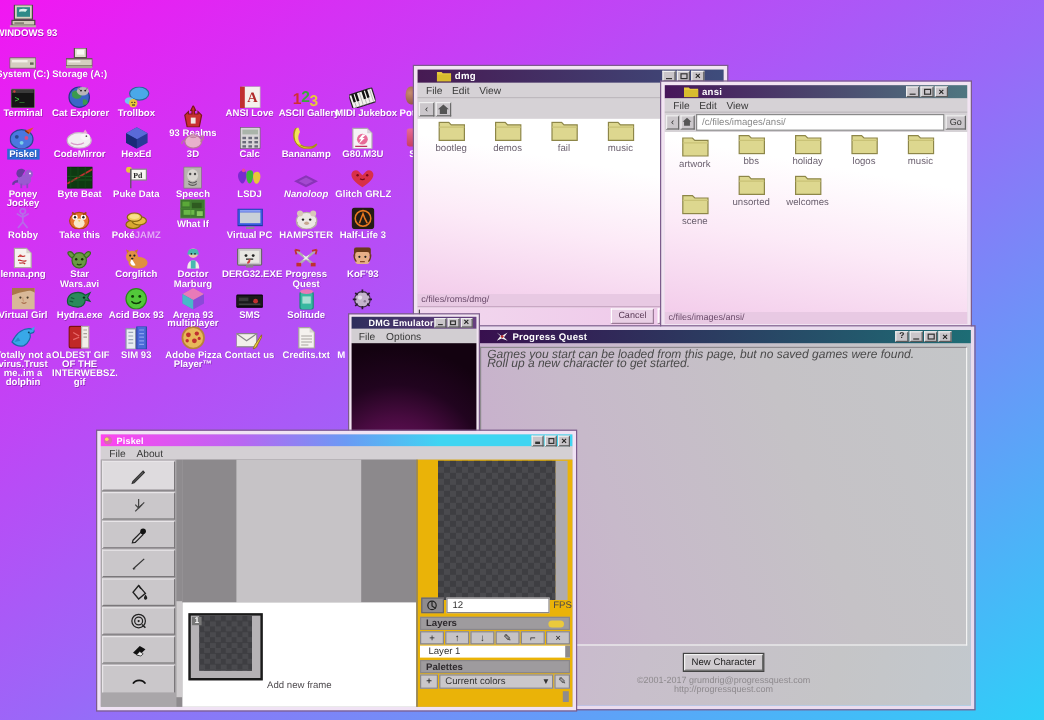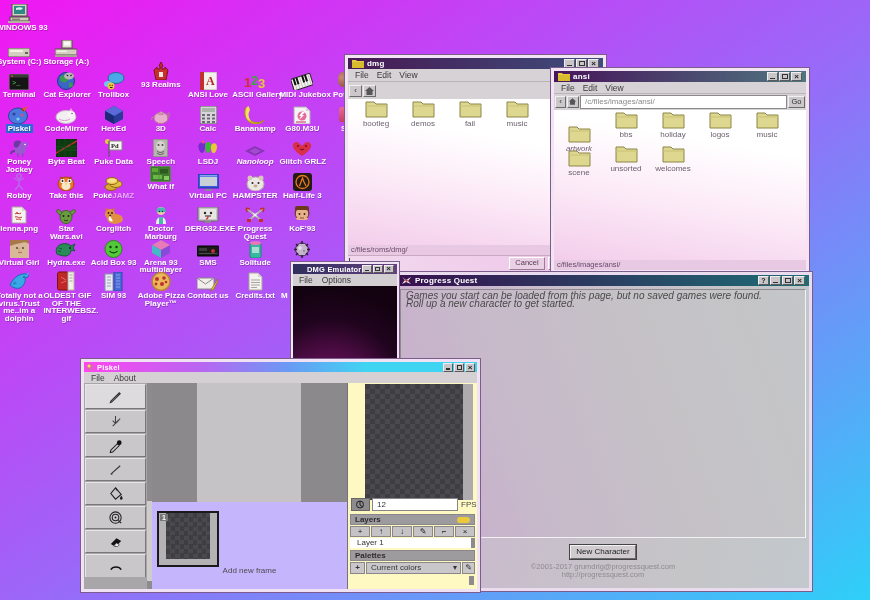--- a/index.html
+++ b/index.html
@@ -3,21 +3,21 @@
 <style>
 html,body{margin:0;padding:0;}
 #desk{position:relative;width:870px;height:600px;overflow:hidden;
  background:linear-gradient(to bottom right,#f216f2,#9a68f8 52%,#2ed0f8);
  font-family:"Liberation Sans",sans-serif;}
 .cell{position:absolute;width:46px;text-align:center;}
 .ig{height:21px;display:flex;align-items:flex-end;justify-content:center;}
 .lbl{font-size:8px;font-weight:bold;color:#fff;line-height:7.5px;margin-top:1px;text-shadow:0.5px 0.5px 0 rgba(60,0,80,.35);white-space:nowrap;}
 .lbl .sel{background:#2a6cd4;padding:0 2px;}
 .win{position:absolute;border:3px solid #f2e4f2;outline:1px solid #7c5c8c;display:flex;flex-direction:column;box-sizing:border-box;background:#d6d2d6;}
-.tb{display:flex;align-items:center;color:#fff;font-weight:bold;font-size:8px;flex:0 0 auto;padding:0 4px;}
+.tb{display:flex;align-items:center;color:#fff;font-weight:bold;font-size:8px;flex:0 0 auto;padding:0 16px;}
 .tb .ti{margin-left:3px;white-space:nowrap;letter-spacing:.2px;}
 .tbtns{margin-left:auto;display:flex;gap:1px;}
 .tbtn{width:11px;height:9px;background:#c9c5c9;border:1px solid;border-color:#efefef #5a5a5a #5a5a5a #efefef;font-size:7px;line-height:7px;text-align:center;color:#222;font-weight:bold;box-sizing:border-box;position:relative;}
 .gmin{position:absolute;left:2px;right:2px;bottom:1px;height:1.5px;background:#333;}
 .gmax{position:absolute;left:1.5px;right:1.5px;top:1px;bottom:1px;border:1px solid #333;}
 .gx{position:absolute;left:0;right:0;top:0;bottom:0;font-size:8px;line-height:7px;color:#222;}
 .menu{display:flex;gap:8px;align-items:center;font-size:8.5px;color:#3a3a3a;padding:0 7px;flex:0 0 auto;border-bottom:1px solid #b8b4b8;}
 .addr{display:flex;align-items:center;gap:1px;padding:1px 1px;flex:0 0 auto;}
 .abtn{width:13px;height:12px;background:#cbc7cb;border:1px solid;border-color:#f0f0f0 #6a6a6a #6a6a6a #f0f0f0;box-sizing:border-box;font-size:8px;line-height:10px;text-align:center;color:#333;}
 .ainp{flex:1;height:12px;background:#fff;border:1px solid #8a8a8a;font-size:8px;color:#8a8a8a;line-height:12px;padding-left:4px;white-space:nowrap;overflow:hidden;}
@@ -95,21 +95,21 @@
           <ellipse cx="13" cy="6" rx="8" ry="5.5" fill="#4aa8e8" stroke="#2a6898"></ellipse>
           <ellipse cx="5" cy="12" rx="4" ry="3" fill="#70c8f0"></ellipse>
           <circle cx="8" cy="14" r="3.5" fill="#e8c83a"></circle>
           <circle cx="7" cy="13.3" r="0.6" fill="#222"></circle>
           <circle cx="9.3" cy="13.3" r="0.6" fill="#222"></circle>
           <path d="M7 15.5h2.5" stroke="#222"></path>
         </svg>
       </div>
       <div class="lbl">Trollbox</div>
     </div>
-<div class="cell" style="left:137.8px;top:59px;width:46px;">
+<div class="cell" style="left:137.8px;top:85px;width:46px;">
       <div class="ig">
         <svg width="16" height="18" viewBox="0 0 16 18">
           <path d="M8 0l2 4h-1v3h3v-2l3 3-2 10H3L1 8l3-3v2h3V4H6z" fill="#c83030" stroke="#7a1818"></path>
           <rect x="6" y="10" width="4" height="5" fill="#f0e8e0"></rect>
         </svg>
       </div>
       <div class="lbl">93 Realms</div>
     </div>
 <div class="cell" style="left:185.0px;top:69px;width:46px;">
       <div class="ig">
@@ -731,21 +731,21 @@
     <div class="abtn" style="width:11px;">‹</div>
     <div class="abtn" style="width:12px;">
           <svg width="9" height="9" viewBox="0 0 11 10">
             <path d="M5.5 1 1 5h1.5v4h6V5H10z" fill="#555"></path>
           </svg>
         </div>
     <div class="ainp">/c/files/images/ansi/</div>
     <div class="abtn" style="width:17px;font-size:7.5px;">Go</div>
   </div>
   <div style="flex:1;position:relative;background:linear-gradient(190deg,#ffffff 25%,#fceaf7 60%,#f3cdeb);">
-    <div class="fc" style="left:3px;top:16px;font-style:italic;">
+    <div class="fc" style="left:3px;top:4px;">
           <svg width="23" height="17" viewBox="0 0 23 17" style="margin:0 auto;">
             <path d="M1 1h8l2 2h11v13H1z" fill="#ddd78f" stroke="#8d8648" stroke-width="1"></path>
             <path d="M1 5h21" stroke="#c9c276"></path>
           </svg>
           <div class="fl">artwork</div>
         </div>
     <div class="fc" style="left:50px;top:2px;">
           <svg width="23" height="17" viewBox="0 0 23 17" style="margin:0 auto;">
             <path d="M1 1h8l2 2h11v13H1z" fill="#ddd78f" stroke="#8d8648" stroke-width="1"></path>
             <path d="M1 5h21" stroke="#c9c276"></path>
@@ -766,21 +766,21 @@
           </svg>
           <div class="fl">logos</div>
         </div>
     <div class="fc" style="left:191px;top:2px;">
           <svg width="23" height="17" viewBox="0 0 23 17" style="margin:0 auto;">
             <path d="M1 1h8l2 2h11v13H1z" fill="#ddd78f" stroke="#8d8648" stroke-width="1"></path>
             <path d="M1 5h21" stroke="#c9c276"></path>
           </svg>
           <div class="fl">music</div>
         </div>
-    <div class="fc" style="left:3px;top:40px;text-align:center;">
+    <div class="fc" style="left:3px;top:52px;text-align:center;">
           <svg width="23" height="17" viewBox="0 0 23 17" style="margin:0 auto;">
             <path d="M1 1h8l2 2h11v13H1z" fill="#ddd78f" stroke="#8d8648" stroke-width="1"></path>
             <path d="M1 5h21" stroke="#c9c276"></path>
           </svg>
           <div class="fl">scene</div>
         </div>
     <div class="fc" style="left:50px;top:36px;">
           <svg width="23" height="17" viewBox="0 0 23 17" style="margin:0 auto;">
             <path d="M1 1h8l2 2h11v13H1z" fill="#ddd78f" stroke="#8d8648" stroke-width="1"></path>
             <path d="M1 5h21" stroke="#c9c276"></path>
@@ -929,30 +929,30 @@
             </svg>
           </div>
     </div>
 
     <div style="width:5px;background:#8e8b8e;position:relative;flex:0 0 auto;">
           <div style="position:absolute;left:0;top:118px;width:5px;height:80px;background:#cfccce;"></div>
         </div>
 
     <div style="flex:1;position:relative;background:#8c898c;">
       <div style="position:absolute;left:45px;top:0;width:104px;height:119px;background:#c6c3c6;"></div>
-      <div style="position:absolute;left:0;top:119px;right:0;bottom:0;background:#c4b5fd;padding-left:12px;">
+      <div style="position:absolute;left:0;top:119px;right:0;bottom:0;background:#ffffff;padding-left:12px;">
         <div style="position:absolute;left:5px;top:9px;width:58px;height:52px;border:2px solid #1a1a1a;background:#b5b2b5;">
           <div style="position:absolute;left:7px;top:0;width:44px;height:46px;background:#3e3e42;background-image:repeating-conic-gradient(#4a4a4e 0% 25%,transparent 0% 50%);background-size:9px 9px;"></div>
           <div style="position:absolute;left:1px;top:1px;font-size:7px;font-weight:bold;color:#fff;background:#777;padding:0 2px;">1</div>
         </div>
         <div style="position:absolute;left:0;right:0;top:64px;text-align:center;font-size:8px;color:#4e4a4e;">Add new frame</div>
       </div>
     </div>
 
-    <div style="width:129px;flex:0 0 auto;background:#fef9c3;border-left:1px solid #757275;position:relative;font-size:8px;color:#333;">
+    <div style="width:129px;flex:0 0 auto;background:#eab308;border-left:1px solid #757275;position:relative;font-size:8px;color:#333;">
       <div style="position:absolute;left:17px;top:1px;width:98px;height:116px;background:#3e3e42;background-image:repeating-conic-gradient(#4a4a4e 0% 25%,transparent 0% 50%);background-size:10px 10px;"></div>
       <div style="position:absolute;left:115px;top:1px;width:10px;height:116px;background:#aeabae;"></div>
       <div style="position:absolute;left:3px;top:115px;width:19px;height:13px;background:#8e8b8e;border:1px solid #6a676a;box-sizing:border-box;">
             <svg width="11" height="9" viewBox="0 0 11 9" style="margin:1px auto;">
               <circle cx="5" cy="4.5" r="3.5" fill="none" stroke="#222"></circle>
               <path d="M5 1v4l3 2" stroke="#222" fill="none"></path>
             </svg>
           </div>
       <div style="position:absolute;left:24px;top:115px;width:86px;height:13px;background:#fff;border:1px solid #8a878a;box-sizing:border-box;line-height:11px;padding-left:4px;color:#333;">12</div>
       <div style="position:absolute;left:113px;top:117px;color:#4a474a;">FPS</div>

